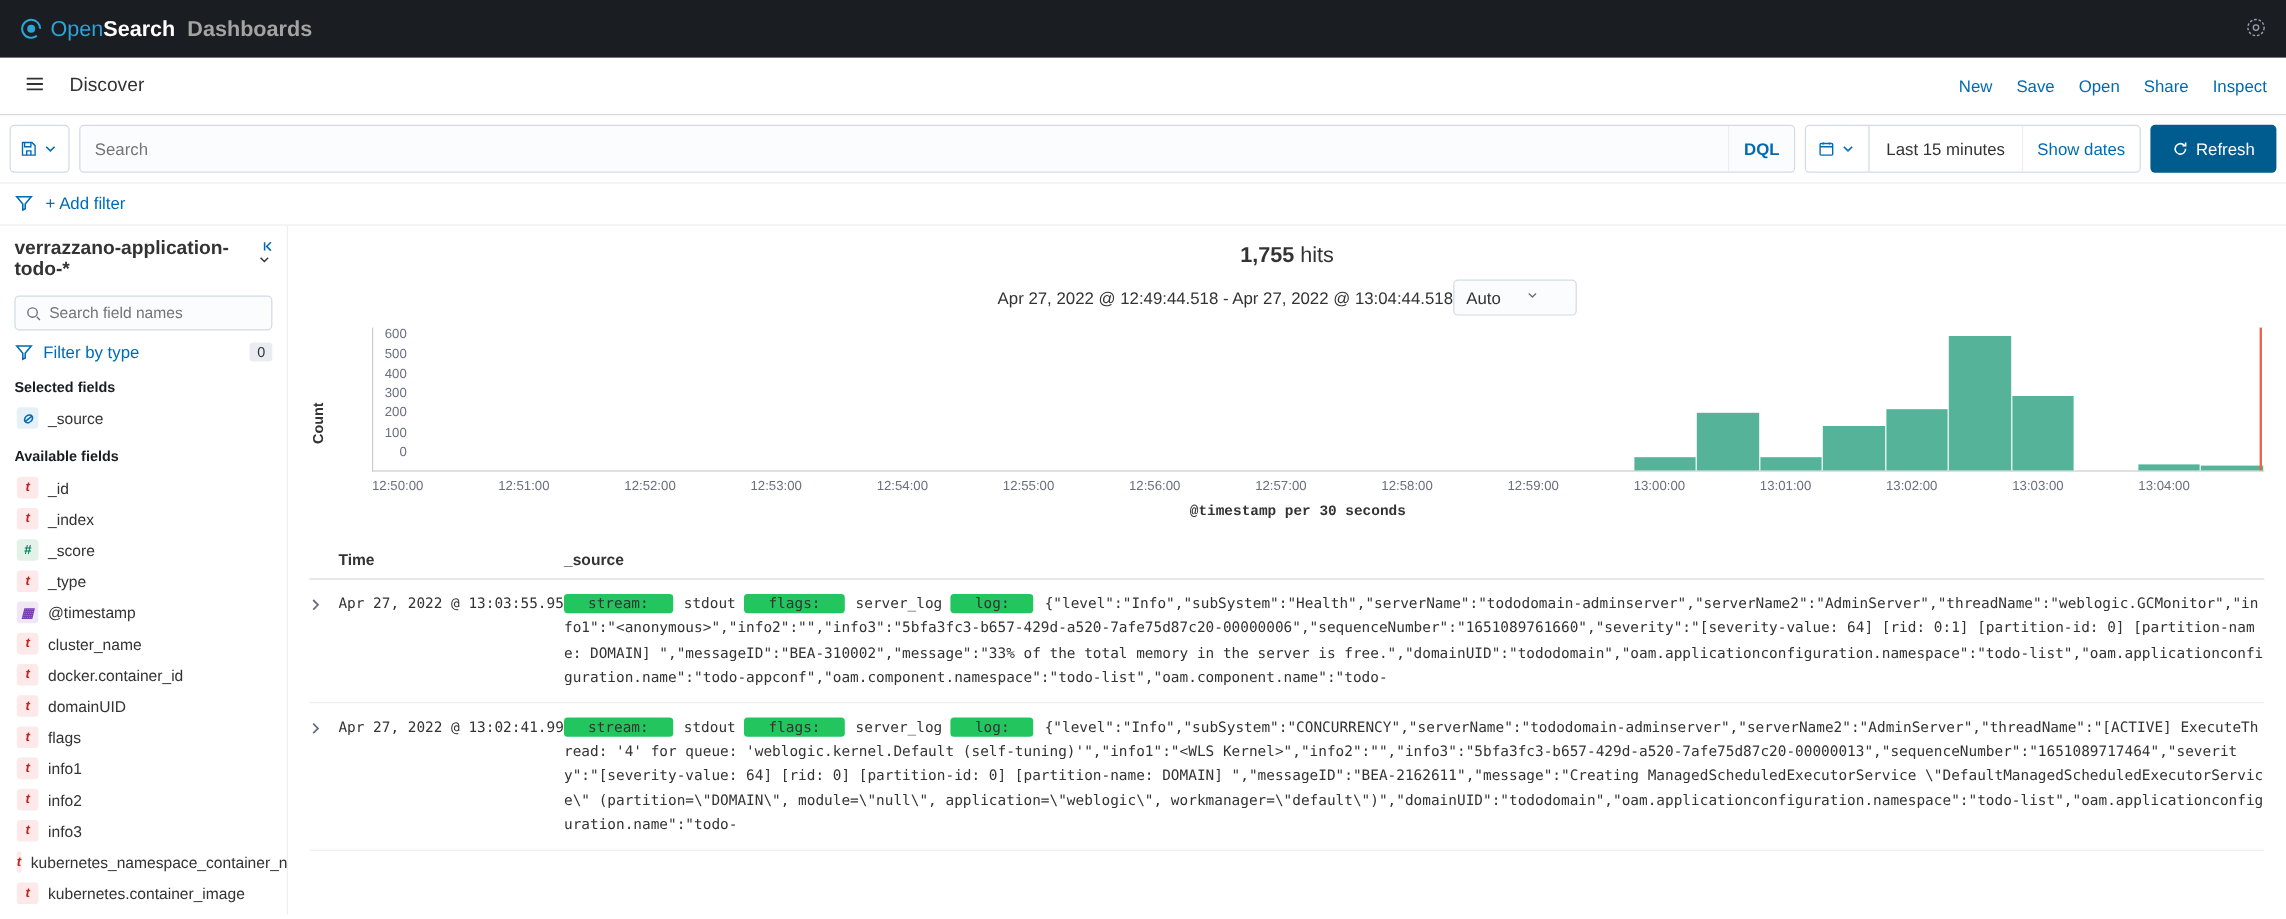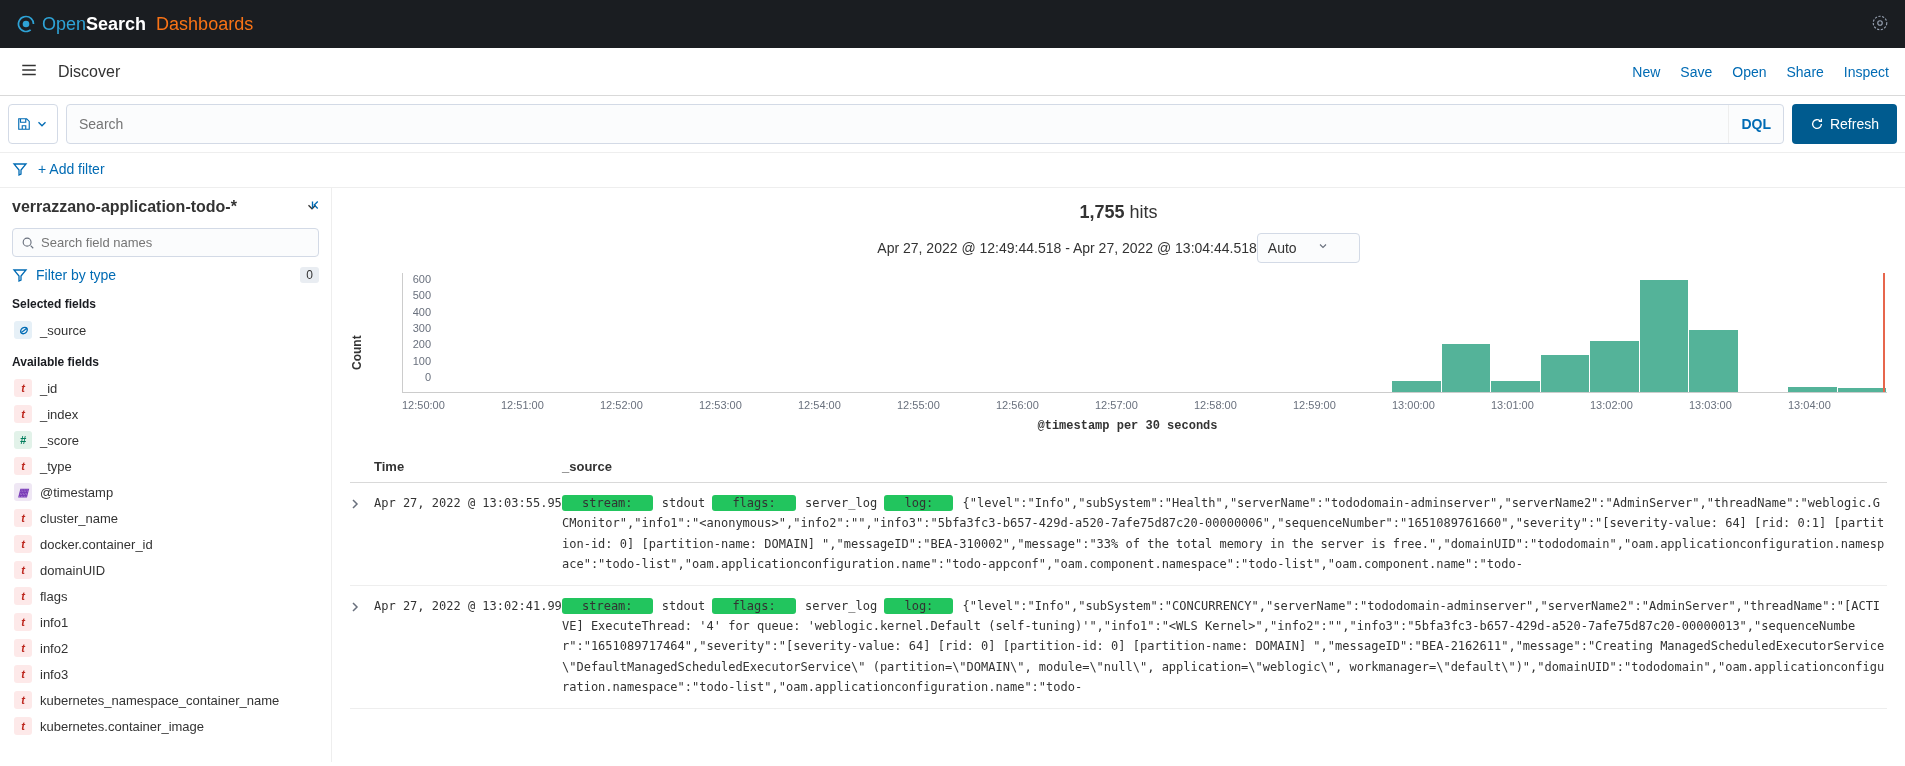--- a/index.html
+++ b/index.html
@@ -4,21 +4,21 @@
 <style>
   * { box-sizing: border-box; margin: 0; padding: 0; }
   body { font-family: -apple-system, BlinkMacSystemFont, "Segoe UI", Helvetica, Arial, sans-serif; font-size: 14px; color: #333; background: #fff; }
 
   
   .top-header { background: #1a1d21; color: #fff; height: 48px; display: flex; align-items: center; padding: 0 16px; justify-content: space-between; }
   .brand { display: flex; align-items: center; gap: 6px; font-size: 18px; }
   .brand svg { width: 20px; height: 20px; }
   .brand .open { color: #2ea3d6; font-weight: 400; }
   .brand .search { color: #fff; font-weight: 700; }
-  .brand .dash { color: #f97316; font-weight: 400; margin-left: 4px; }
+  .brand .dash { color: #a3a3a3; font-weight: 700; margin-left: 4px; }
   .top-header-right svg { width: 18px; height: 18px; }
 
   
   .app-bar { height: 48px; border-bottom: 1px solid #d9d9d9; display: flex; align-items: center; padding: 0 16px; justify-content: space-between; }
   .app-bar-left { display: flex; align-items: center; gap: 16px; }
   .hamburger { cursor: pointer; padding: 4px; }
   .hamburger svg { width: 18px; height: 18px; }
   .app-title { font-size: 16px; font-weight: 400; }
   .app-bar-right { display: flex; gap: 20px; }
   .app-bar-right a { color: #006bb4; text-decoration: none; font-size: 14px; }
@@ -39,21 +39,21 @@
   .refresh-btn svg { width: 14px; height: 14px; }
 
   
   .filter-row { display: flex; align-items: center; padding: 8px 12px 10px 12px; gap: 10px; border-bottom: 1px solid #eee; }
   .filter-icon { color: #006bb4; cursor: pointer; display:flex; align-items:center; }
   .filter-icon svg { width: 16px; height: 16px; }
   .add-filter { color: #006bb4; cursor: pointer; font-size: 14px; }
 
   
   .main { display: flex; height: calc(100vh - 48px - 48px - 56px - 40px); min-height: 500px; }
-  .sidebar { width: 332px; border-right: 1px solid #eee; padding: 10px 12px; overflow-y: auto; }
+  .sidebar { width: 240px; border-right: 1px solid #eee; padding: 10px 12px; overflow-y: auto; }
   .index-pattern { display: flex; align-items: center; justify-content: space-between; font-size: 16px; font-weight: 600; margin-bottom: 12px; cursor: pointer; position: relative; }
   .index-pattern svg { width: 14px; height: 14px; }
   .collapse-icon { color: #006bb4; position: absolute; right: -4px; top: 0; cursor: pointer; }
   .field-search { display: flex; align-items: center; border: 1px solid #d3dae6; border-radius: 4px; padding: 6px 8px; gap: 6px; background: #fbfcfd; margin-bottom: 10px; }
   .field-search svg { width: 14px; height: 14px; color: #69707d; }
   .field-search input { border: none; outline: none; flex: 1; background: transparent; font-size: 13px; }
   .filter-by-type { display: flex; align-items: center; gap: 8px; color: #006bb4; cursor: pointer; margin-bottom: 14px; justify-content: space-between; }
   .filter-by-type .left { display:flex; align-items:center; gap:8px;}
   .filter-by-type svg { width: 16px; height: 16px; }
   .filter-by-type .count-badge { background: #e9edf2; border-radius: 3px; padding: 1px 6px; font-size: 12px; color: #333; }
@@ -142,20 +142,33 @@
     <svg viewBox="0 0 16 16">
         <path fill="none" stroke="#006bb4" stroke-width="1.3" d="M2 2h9l3 3v9H2z M4 2v4h6V2 M6 14v-4h4v4"></path>
       </svg>
     <svg viewBox="0 0 16 16">
         <path fill="none" stroke="#006bb4" stroke-width="1.5" d="M4 6l4 4 4-4"></path>
       </svg>
   </div>
   <div class="search-input">
     <input type="text" placeholder="Search" style="">
     <div class="dql-badge">DQL</div>
+  </div>
+  <div class="date-picker">
+    <div class="date-icon-box">
+      <svg viewBox="0 0 16 16">
+          <rect x="2" y="3" width="12" height="11" rx="1" fill="none" stroke="#006bb4" stroke-width="1.3"></rect>
+          <path stroke="#006bb4" stroke-width="1.3" d="M2 6h12M5 2v2M11 2v2"></path>
+        </svg>
+      <svg viewBox="0 0 16 16">
+          <path fill="none" stroke="#006bb4" stroke-width="1.5" d="M4 6l4 4 4-4"></path>
+        </svg>
+    </div>
+    <div class="date-label">Last 15 minutes</div>
+    <div class="show-dates">Show dates</div>
   </div>
   <button class="refresh-btn">
     <svg viewBox="0 0 16 16">
         <path fill="none" stroke="#fff" stroke-width="1.5" d="M13 8a5 5 0 1 1-1.5-3.5M13 2v3h-3"></path>
       </svg>
     <span>Refresh</span>
   </button>
 </div>
 
 <div class="filter-row">

